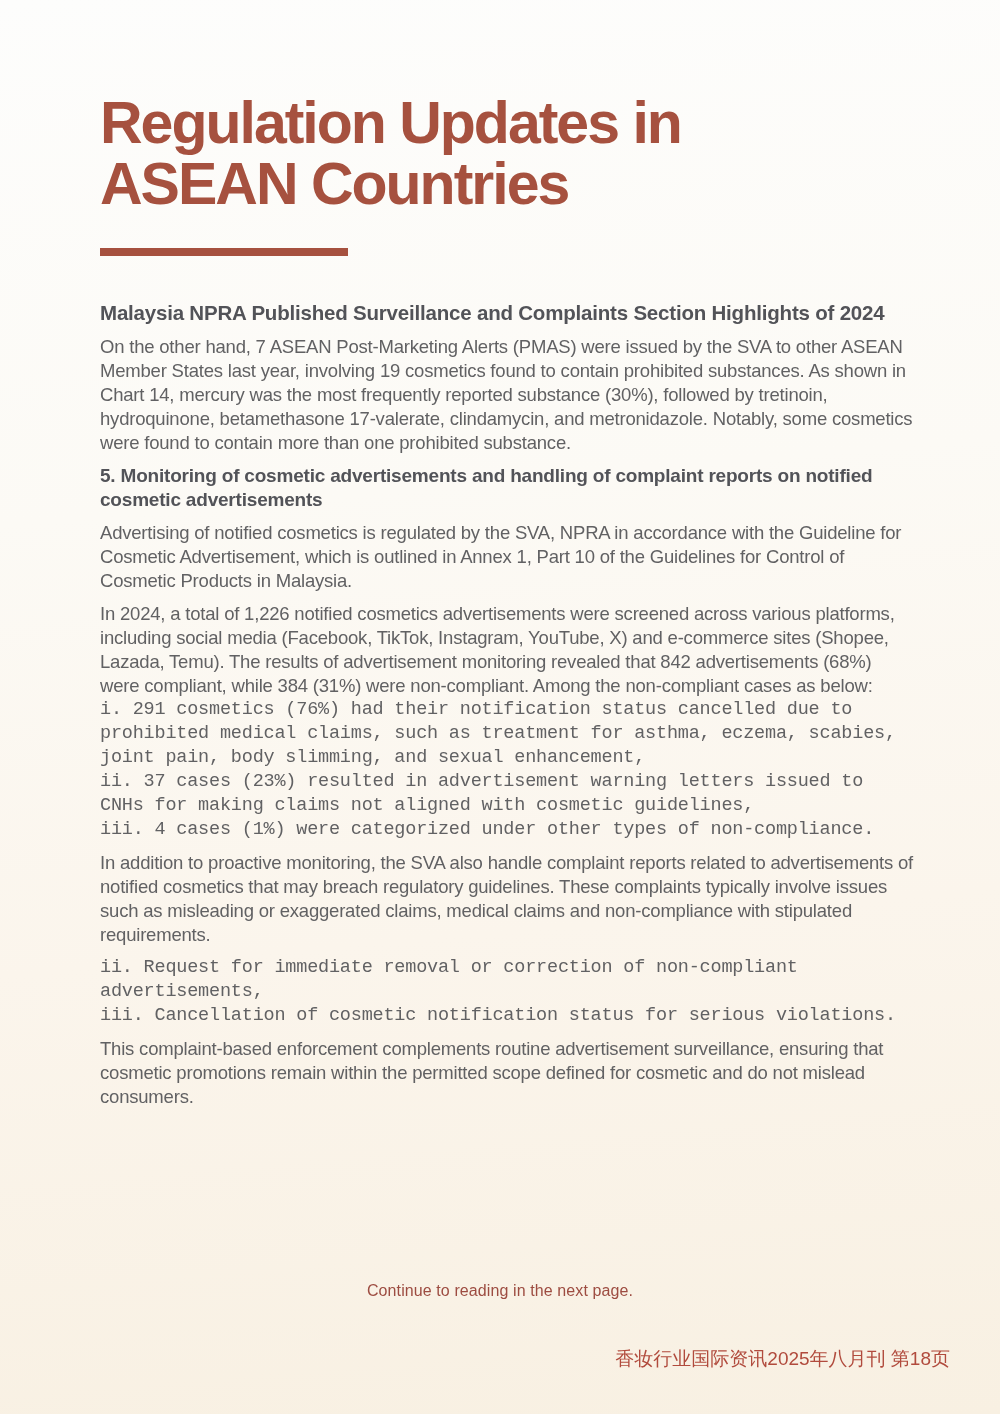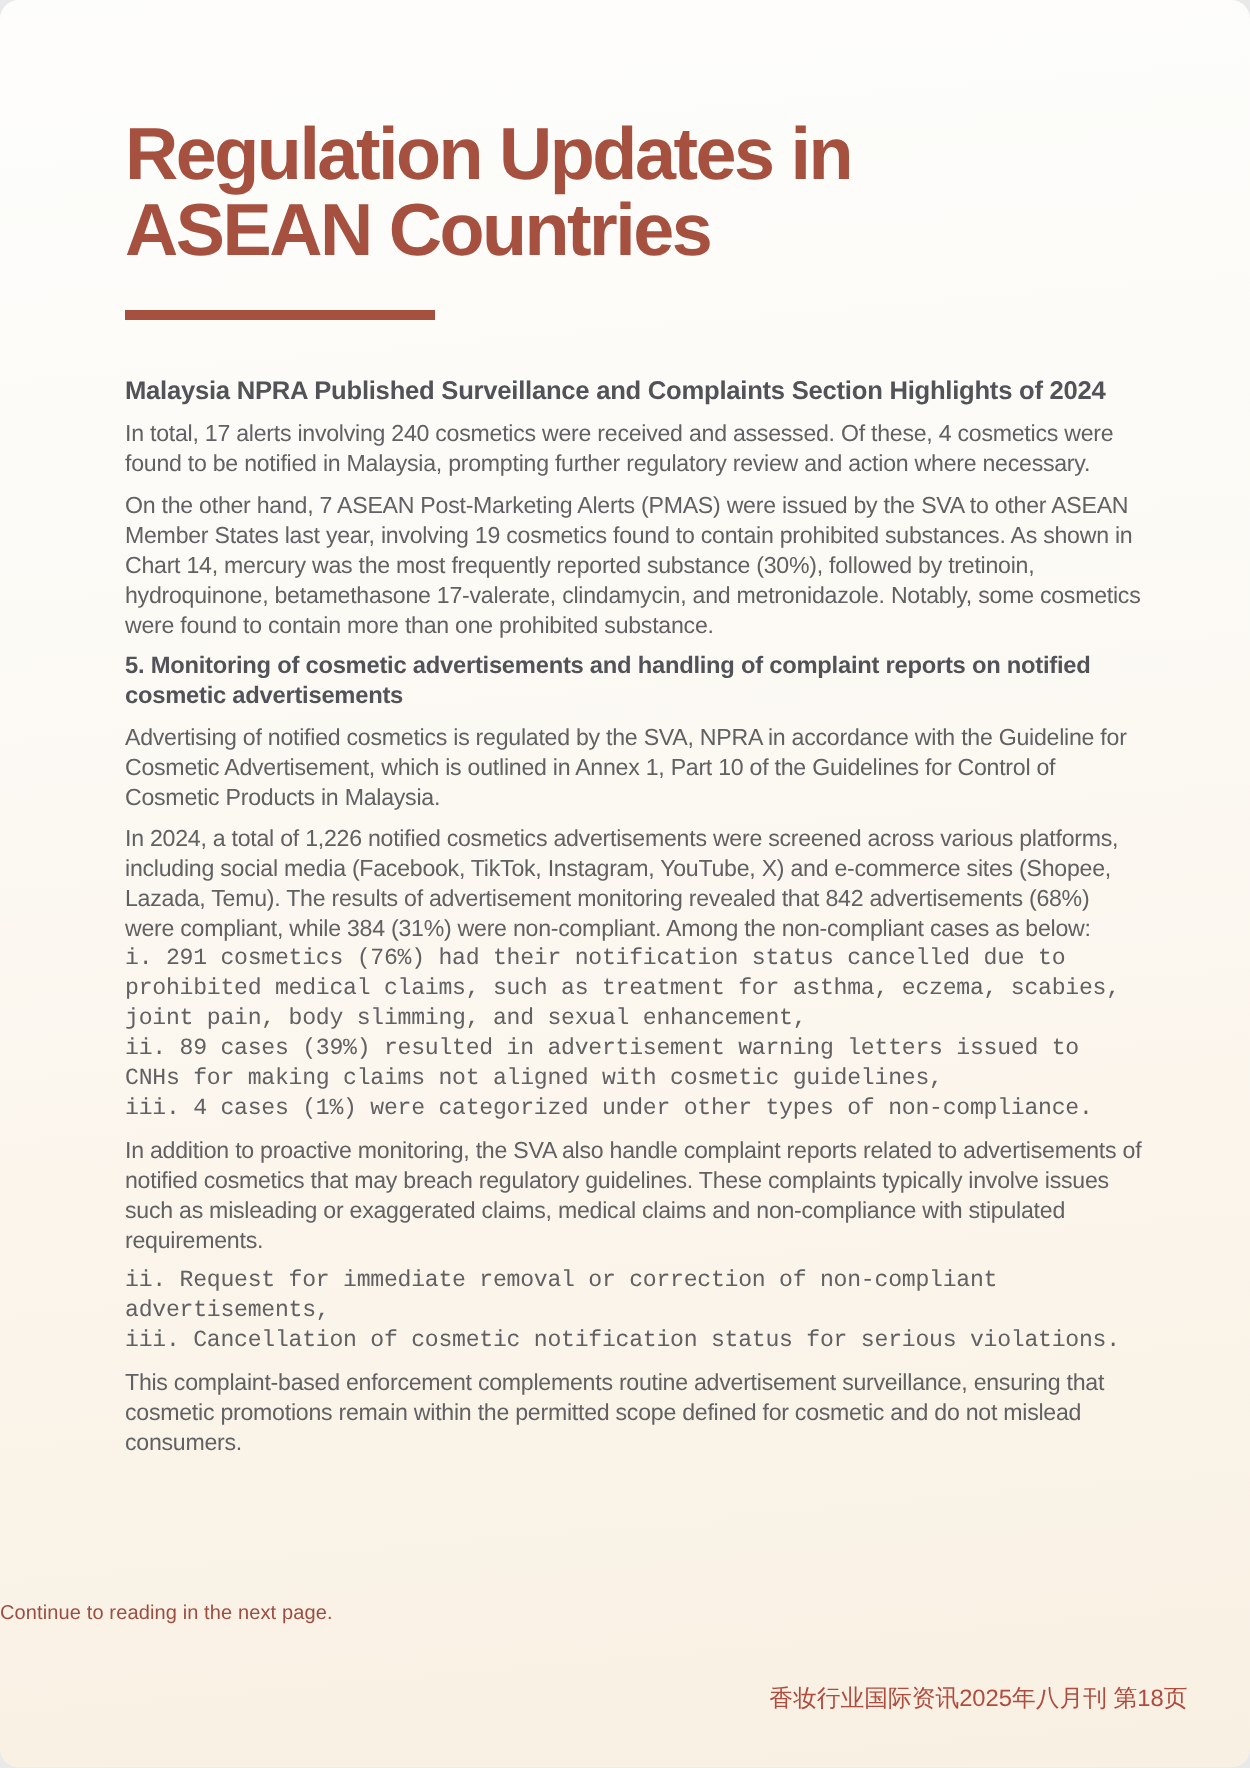--- a/index.html
+++ b/index.html
@@ -12,21 +12,20 @@
   * { margin: 0; padding: 0; box-sizing: border-box; }
   html, body { background: #e9e9e9; }
   .page {
     position: relative;
     width: 1000px;
     height: 1414px;
     margin: 0 auto;
     background: linear-gradient(175deg, #FDFDFC 0%, #FCFAF5 35%, #FBF5EC 65%, #F8F0E2 100%);
     font-family: "Liberation Sans", sans-serif;
     overflow: hidden;
-    border-radius: 15px;
   }
   .content {
     position: absolute;
     top: 93px;
     left: 100px;
     width: 815px;
   }
   .title {
     color: var(--accent);
     font-size: 59px;
@@ -65,21 +64,21 @@
     letter-spacing: -0.2px;
     margin-bottom: 9px;
     margin-top: 3px;
   }
   .list-line { display: block; font-family: Liberation Mono, monospace; }
   .continue-note {
     position: absolute;
     top: 1282px;
     left: 0;
     width: 100%;
-    text-align: left;
+    text-align: center;
     color: var(--continue-red);
     font-size: 16px;
     letter-spacing: 0.1px;
   }
   .issue-page {
     position: absolute;
     top: 1346px;
     right: 50px;
     color: var(--issue-red);
     font-size: 19px;
@@ -93,32 +92,31 @@
 
     <h1 class="title">
       <span class="title-line">Regulation Updates in</span>
       <span class="title-line">ASEAN Countries</span>
     </h1>
 
     <div class="divider"></div>
 
     <h2 class="section-heading">Malaysia NPRA Published Surveillance and Complaints Section Highlights of 2024</h2>
 
-    <p class="para">In total, 17 alerts involving 240 cosmetics were received and assessed. Of these, 4 cosmetics were found to be notified in Malaysia, prompting further regulatory review and action where necessary.</p>
 
     <p class="para">On the other hand, 7 ASEAN Post-Marketing Alerts (PMAS) were issued by the SVA to other ASEAN Member States last year, involving 19 cosmetics found to contain prohibited substances. As shown in Chart 14, mercury was the most frequently reported substance (30%), followed by tretinoin, hydroquinone, betamethasone 17-valerate, clindamycin, and metronidazole. Notably, some cosmetics were found to contain more than one prohibited substance.</p>
 
     <h3 class="subheading">5. Monitoring of cosmetic advertisements and handling of complaint reports on notified cosmetic advertisements</h3>
 
     <p class="para">Advertising of notified cosmetics is regulated by the SVA, NPRA in accordance with the Guideline for Cosmetic Advertisement, which is outlined in Annex 1, Part 10 of the Guidelines for Control of Cosmetic Products in Malaysia.</p>
 
     <div class="para">
       <span>In 2024, a total of 1,226 notified cosmetics advertisements were screened across various platforms, including social media (Facebook, TikTok, Instagram, YouTube, X) and e-commerce sites (Shopee, Lazada, Temu). The results of advertisement monitoring revealed that 842 advertisements (68%) were compliant, while 384 (31%) were non-compliant. Among the non-compliant cases as below:</span>
       <span class="list-line">i. 291 cosmetics (76%) had their notification status cancelled due to prohibited medical claims, such as treatment for asthma, eczema, scabies, joint pain, body slimming, and sexual enhancement,</span>
-      <span class="list-line">ii. 89 cases (39%) resulted in advertisement warning letters issued to CNHs for making claims not aligned with cosmetic guidelines,</span>
+      <span class="list-line">ii. 37 cases (23%) resulted in advertisement warning letters issued to CNHs for making claims not aligned with cosmetic guidelines,</span>
       <span class="list-line">iii. 4 cases (1%) were categorized under other types of non-compliance.</span>
     </div>
 
     <p class="para">In addition to proactive monitoring, the SVA also handle complaint reports related to advertisements of notified cosmetics that may breach regulatory guidelines. These complaints typically involve issues such as misleading or exaggerated claims, medical claims and non-compliance with stipulated requirements.</p>
 
     <div class="para">
       <span class="list-line">ii. Request for immediate removal or correction of non-compliant advertisements,</span>
       <span class="list-line">iii. Cancellation of cosmetic notification status for serious violations.</span>
     </div>
 

